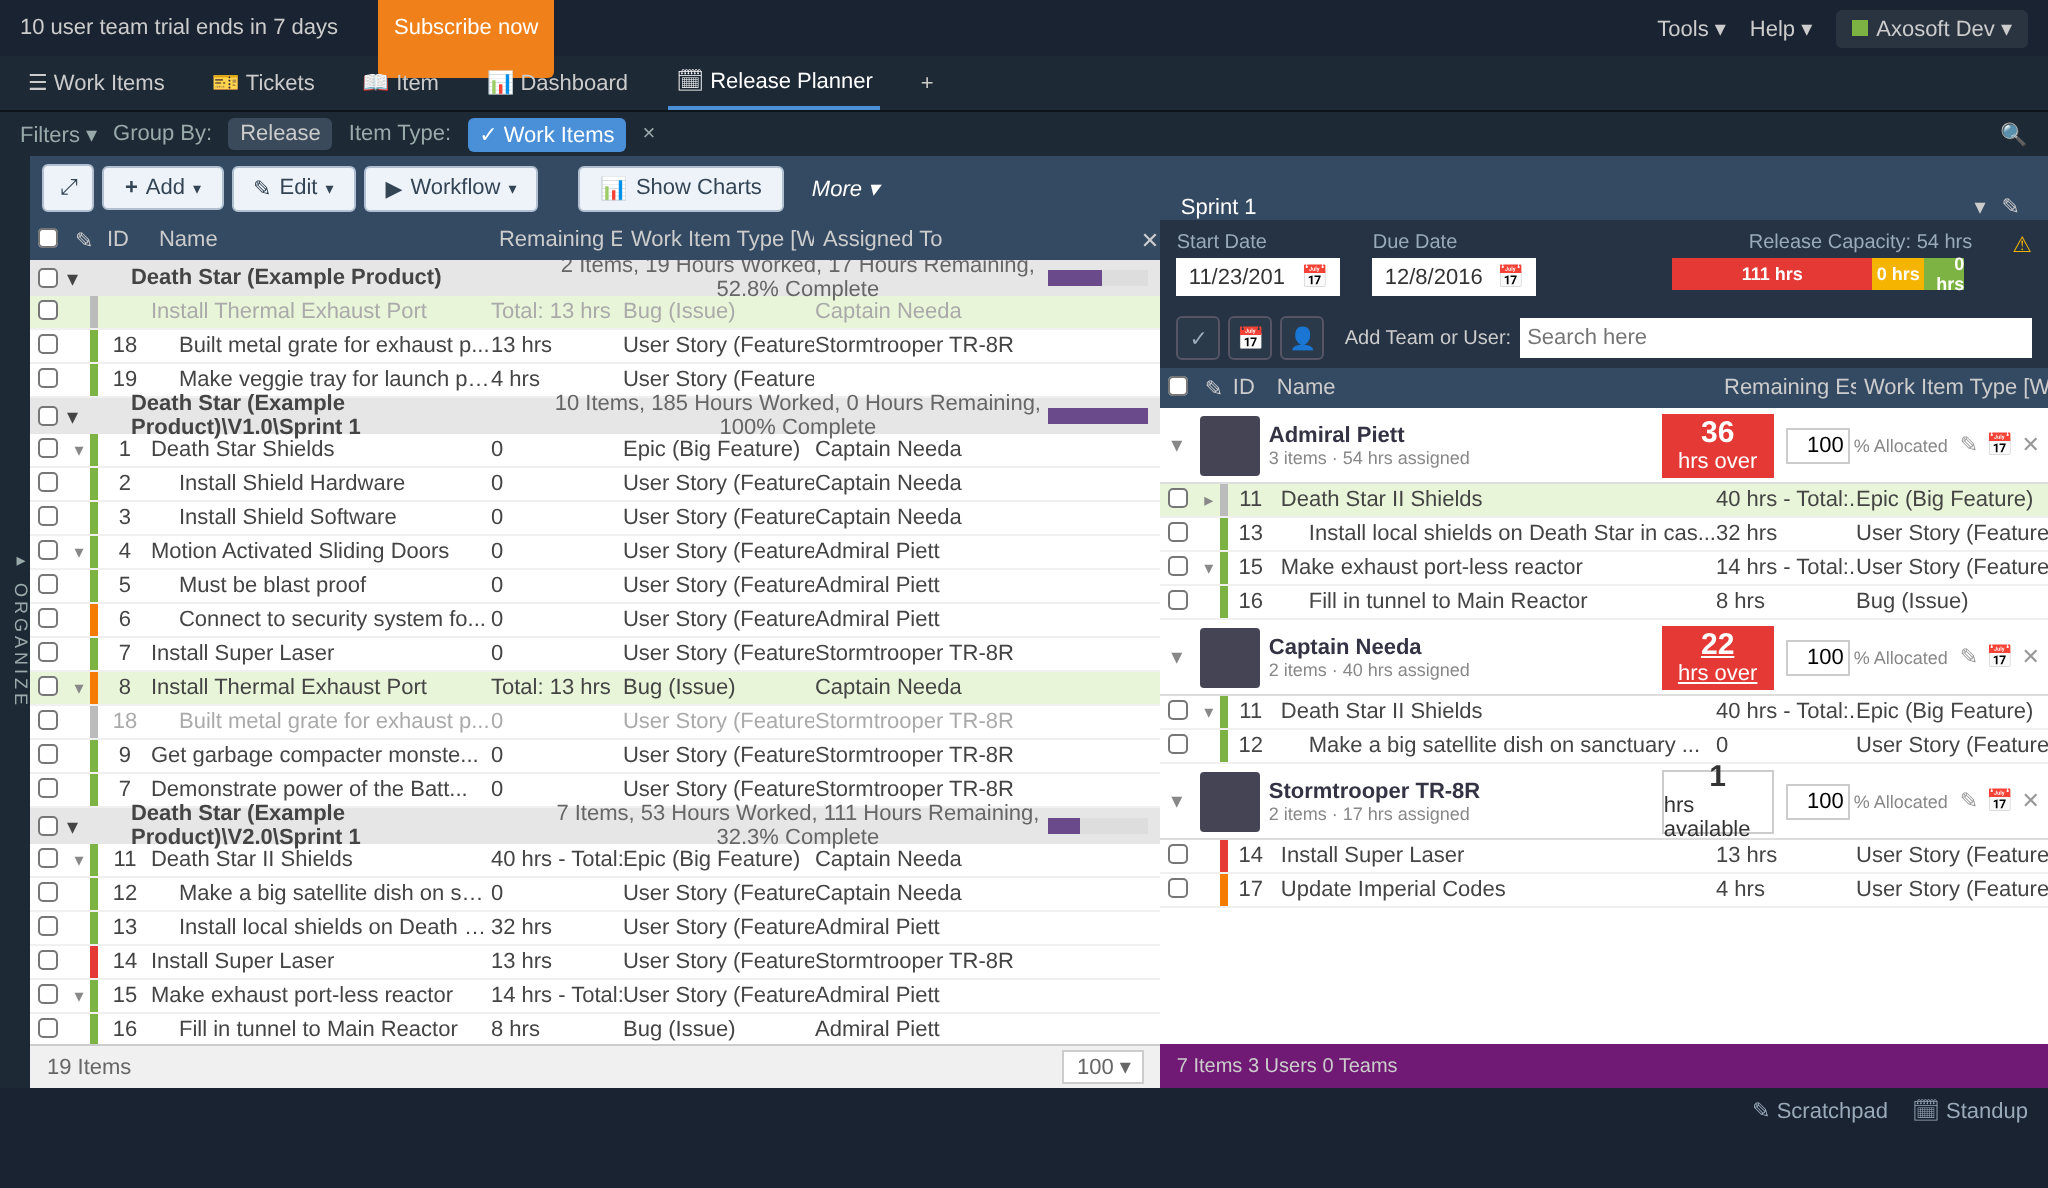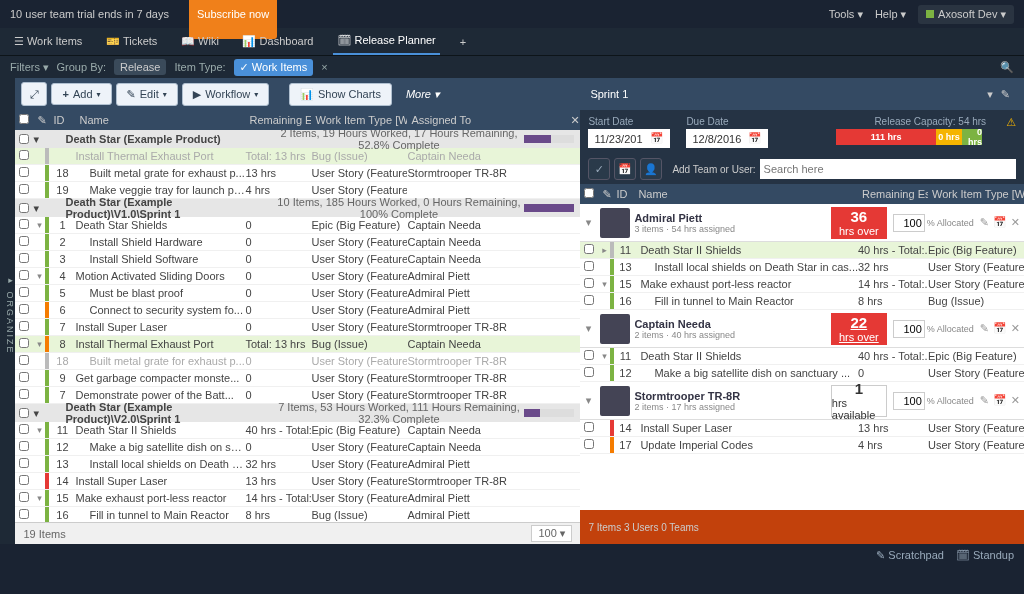--- a/index.html
+++ b/index.html
@@ -59,21 +59,21 @@
 .bar-green { background: #7cb342; }
 .bar-red { background: #e53935; }
 .bar-orange { background: #f57c00; }
 .bar-gray { background: #bbb; }
 
 .footer { background: #f0f0f0; border-top: 1px solid #ccc; height: 22px; display: flex; align-items: center; padding: 0 8px; color: #666; }
 .footer .spacer { flex: 1; }
 .footer .page { border: 1px solid #ccc; padding: 1px 6px; background: #fff; cursor: pointer; }
 
 
-.sprint-head { background: #344a63; height: 32px; display: flex; align-items: center; padding: 0 10px; color: #fff; font-size: 16px; }
+.sprint-head { background: #344a63; height: 32px; display: flex; align-items: flex-end; padding: 0 10px; color: #fff; font-size: 16px; }
 .sprint-head .sp { flex: 1; }
 .sprint-head .ic { cursor: pointer; padding: 0 4px; color: #ccc; }
 
 .dates-row { background: #253344; padding: 6px 8px; display: flex; gap: 16px; align-items: flex-start; color: #ccc; }
 .dates-row .dblock .lbl { font-size: 10px; color: #9ab; margin-bottom: 2px; }
 .dates-row .dblock .inp { background: #fff; color: #333; padding: 3px 6px; width: 82px; display: flex; align-items: center; justify-content: space-between;}
 .dates-row .cap { margin-left: auto; text-align: right; }
 .dates-row .cap .lbl { font-size: 10px; color: #9ab; margin-bottom: 2px; }
 .dates-row .capbar { width: 150px; height: 16px; display: flex; }
 .dates-row .capbar .seg { height: 100%; display: flex; align-items: center; justify-content: center; font-size: 9px; color: #fff; font-weight: bold; }
@@ -103,21 +103,21 @@
 .rrow { height: 17px; display: flex; align-items: center; border-bottom: 1px solid #f0f0f0; color: #444; }
 .rrow.hl { background: #e8f5d8; }
 .rrow .chk { width: 18px; text-align: center; }
 .rrow .exp { width: 12px; text-align: center; color: #888; font-size: 9px; }
 .rrow .bar { width: 4px; height: 100%; }
 .rrow .id { width: 22px; text-align: center; }
 .rrow .name { flex: 1; overflow: hidden; white-space: nowrap; padding-left: 4px; }
 .rrow .est { width: 70px; overflow: hidden; white-space: nowrap; }
 .rrow .wtype { width: 96px; overflow: hidden; white-space: nowrap; }
 
-.rfooter { background: #c2410c; color: #ccc; height: 34px; display: flex; align-items: center; padding: 0 8px; font-size: 10px; }
+.rfooter { background: #701a75; color: #ccc; height: 22px; display: flex; align-items: center; padding: 0 8px; font-size: 10px; }
 
 .bottombar { background: #1a2332; height: 22px; display: flex; align-items: center; justify-content: flex-end; padding: 0 10px; gap: 12px; color: #9ab; }
 .bottombar span { cursor: pointer; }
 
 input[type=checkbox] { width: 10px; height: 10px; }
 </style>
 </head>
 <body>
 
 <div class="topbar">
@@ -131,21 +131,21 @@
     <span class="user">
         <span style="width:8px;height:8px;background:#7cb342;display:inline-block;"></span>
         <span>Axosoft Dev ▾</span>
       </span>
   </div>
 </div>
 
 <div class="navbar" id="navbar">
     <div class="tab">☰ Work Items</div>
     <div class="tab">🎫 Tickets</div>
-    <div class="tab">📖 Wiki</div>
+    <div class="tab">📖 Item</div>
     <div class="tab">📊 Dashboard</div>
     <div class="tab active">🗓 Release Planner</div>
     <div class="tab">+</div>
   </div>
 
 <div class="filterbar">
   <span>Filters ▾</span>
   <span>Group By:</span>
   <span class="chip">Release</span>
   <span>Item Type:</span>

